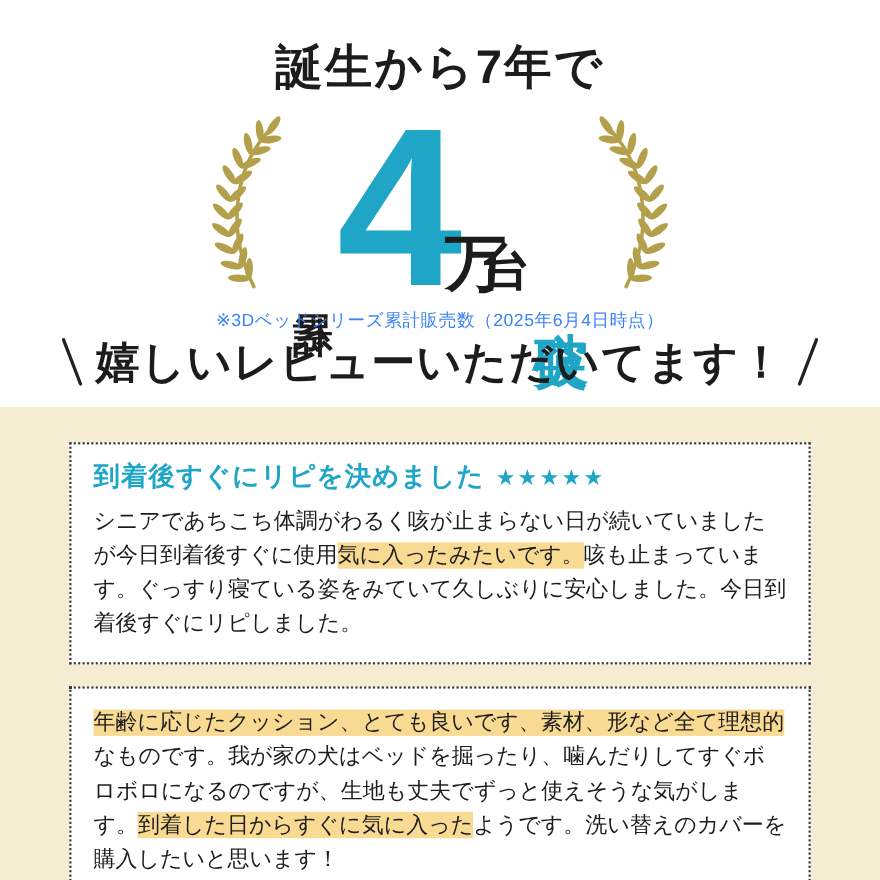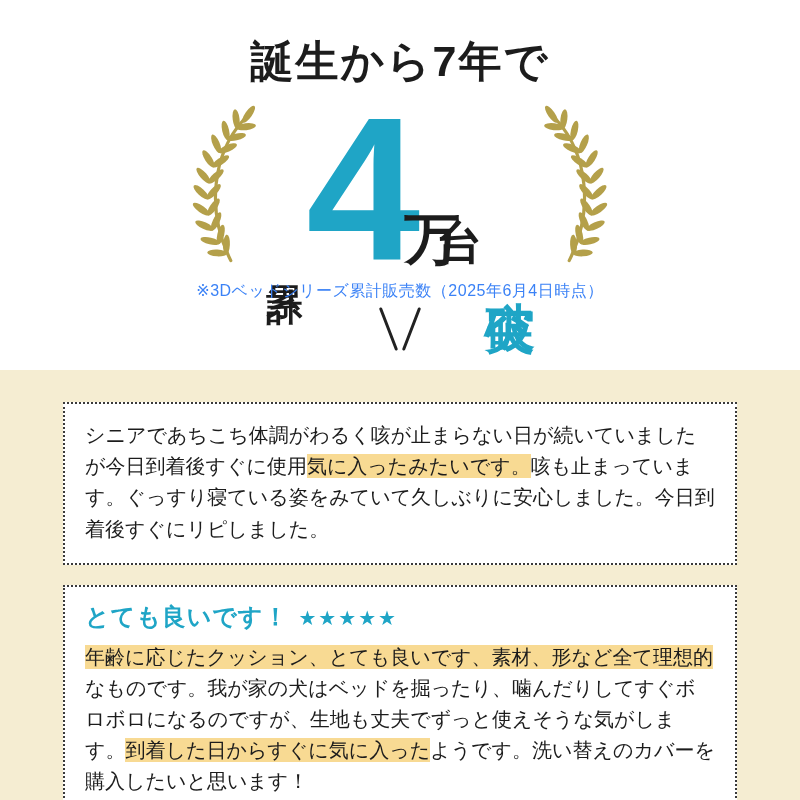--- a/index.html
+++ b/index.html
@@ -174,26 +174,27 @@
       <svg class="laurel right" viewBox="0 0 100 190" xmlns="http://www.w3.org/2000/svg">
         <use href="#branch" transform="translate(100 0) scale(-1 1)"></use>
       </svg>
     </div>
 
     <p class="hero-note">※3Dベッドシリーズ累計販売数（2025年6月4日時点）</p>
   </section>
 
   <section class="review-header">
     <span class="slash left"></span>
+    <h2>嬉しいレビューいただいてます！</h2>
     <span class="slash right"></span>
   </section>
 
   <section class="reviews">
     <article class="card">
+      <h3 class="card-head"><span>到着後すぐにリピを決めました</span><span class="stars">★★★★★</span></h3>
       <p class="card-body"><span>シニアであちこち体調がわるく咳が止まらない日が続いていましたが今日到着後すぐに使用</span><mark>気に入ったみたいです。</mark><span>咳も止まっています。ぐっすり寝ている姿をみていて久しぶりに安心しました。今日到着後すぐにリピしました。</span></p>
     </article>
     <article class="card">
-      <h3 class="card-head"><span>とても良いです！</span><span class="stars">★★★★★</span></h3>
       <p class="card-body"><mark>年齢に応じたクッション、とても良いです、素材、形など全て理想的</mark><span>なものです。我が家の犬はベッドを掘ったり、噛んだりしてすぐボロボロになるのですが、生地も丈夫でずっと使えそうな気がします。</span><mark>到着した日からすぐに気に入った</mark><span>ようです。洗い替えのカバーを購入したいと思います！</span></p>
     </article>
   </section>
 
 </div>
 
 </body></html>

